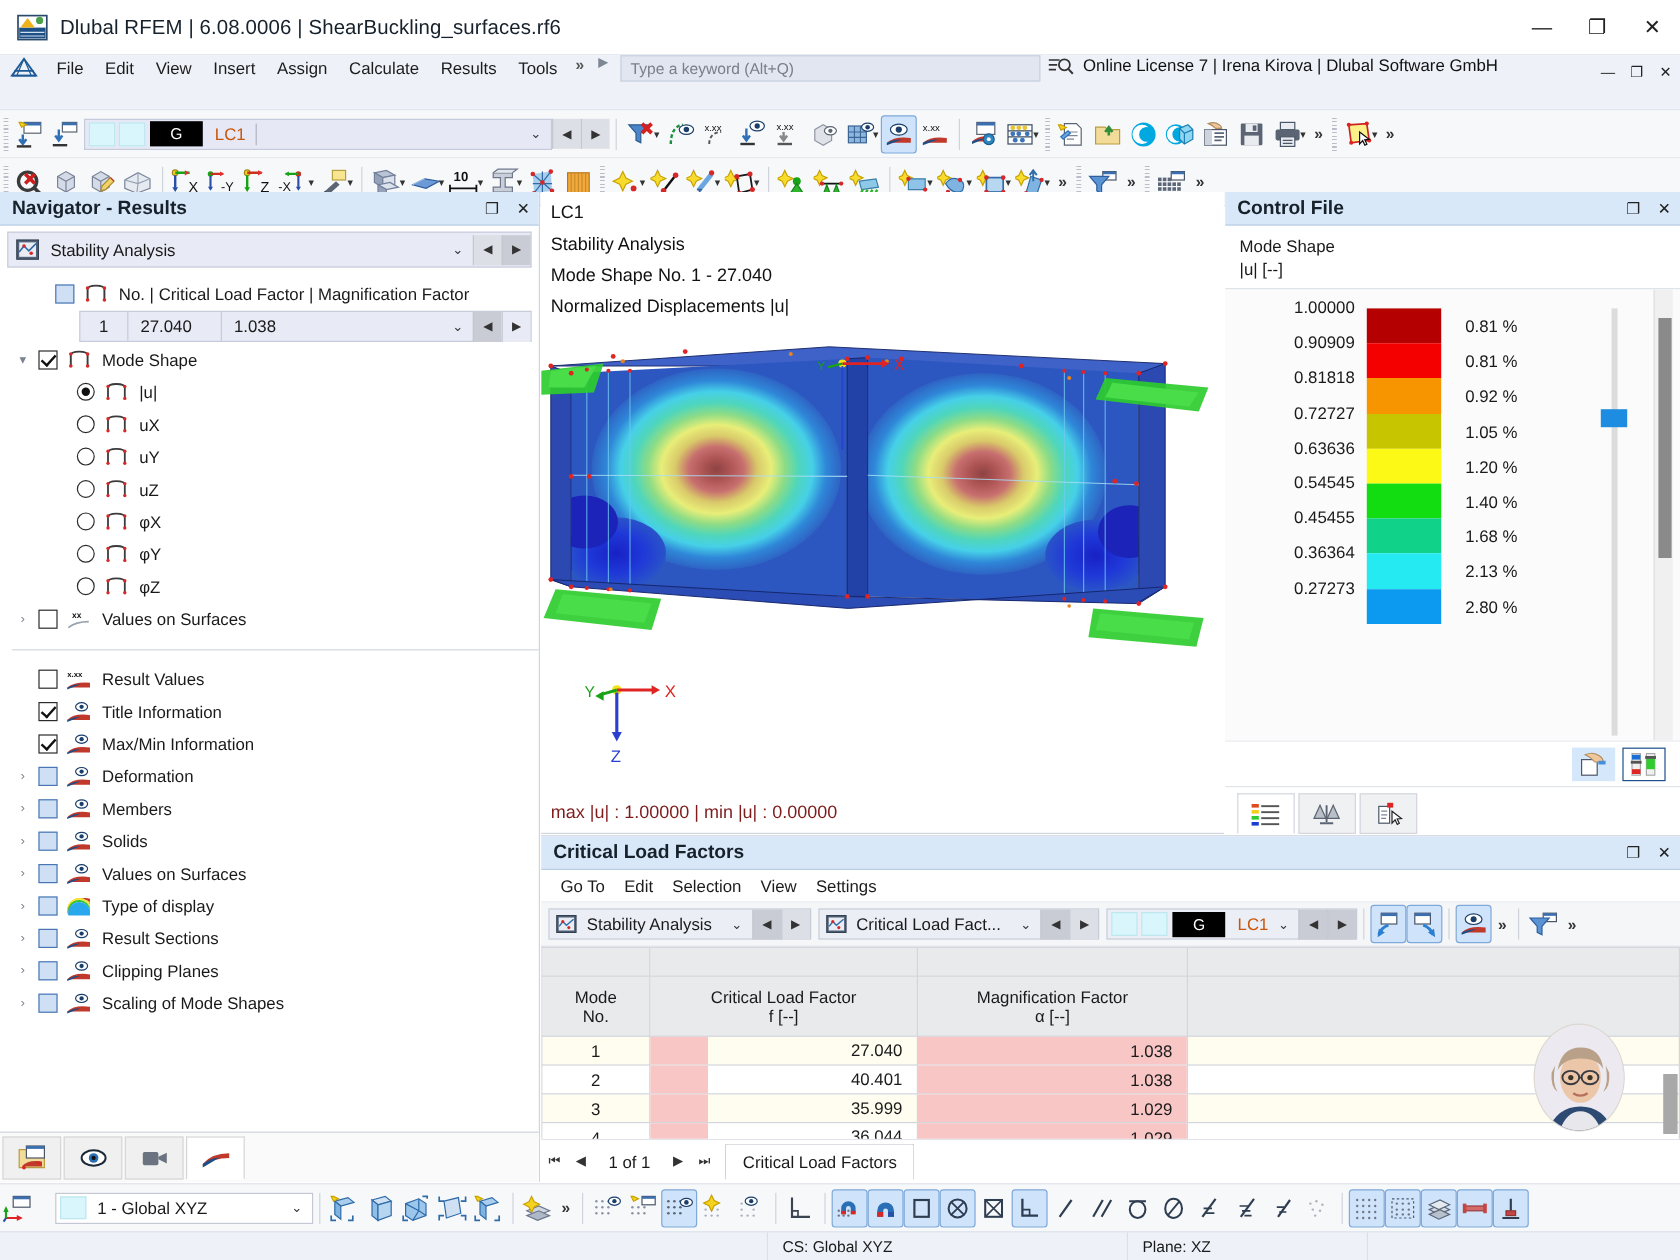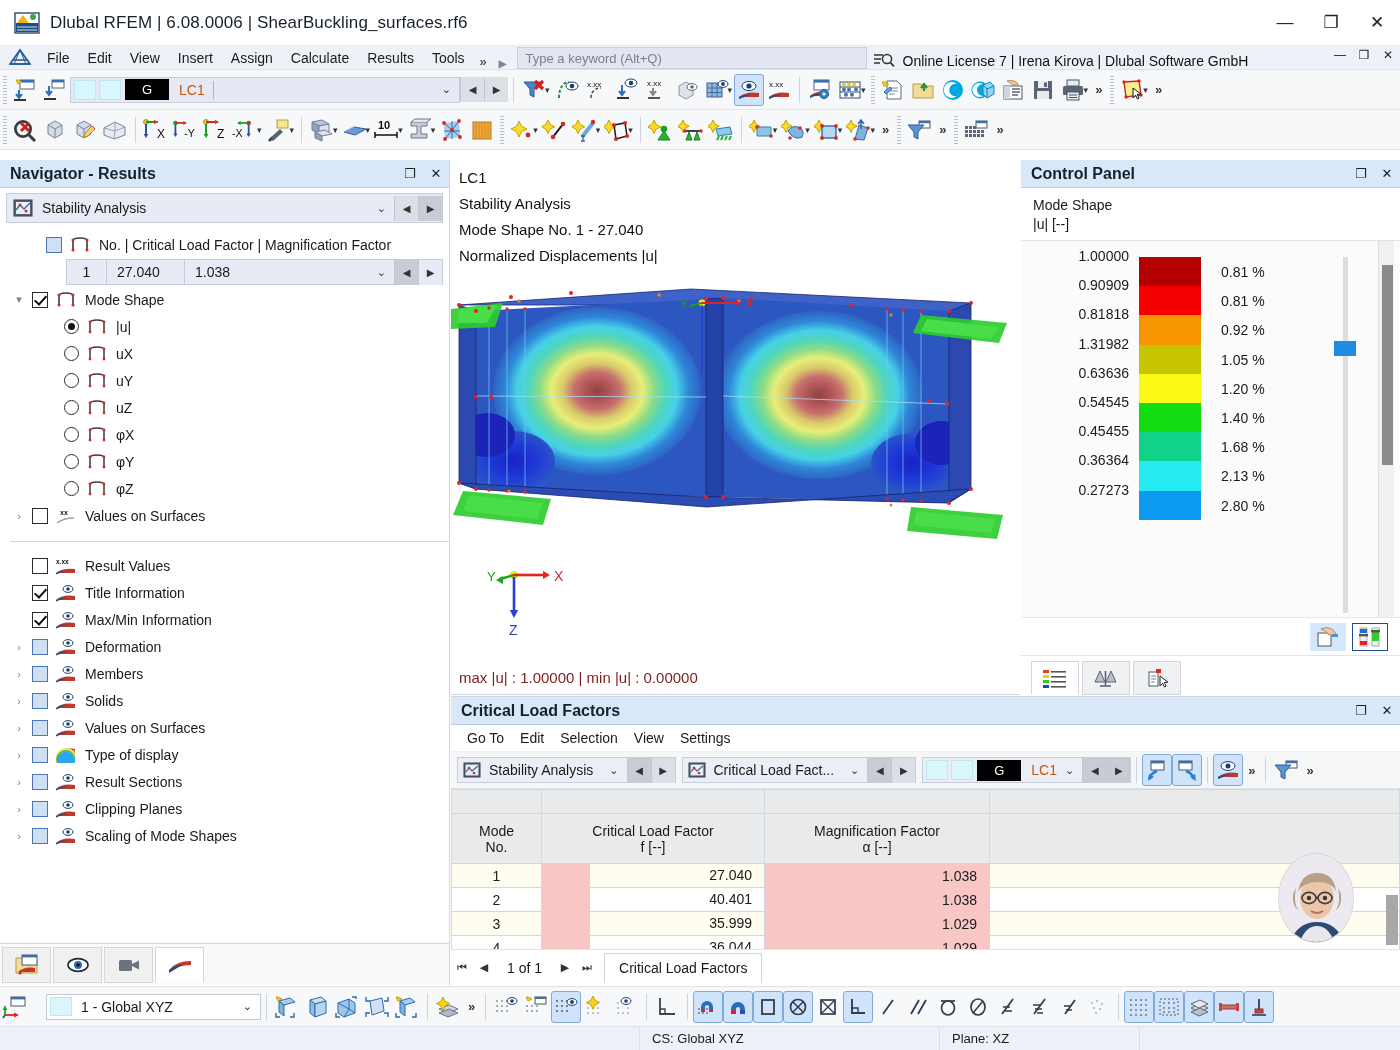--- a/index.html
+++ b/index.html
@@ -25,22 +25,22 @@
   }
   .title-text { font-size: 17px; color: #16212b; letter-spacing: .1px; }
   .wincontrols { margin-left: auto; display: flex; }
   .wincontrols div {
     width: 46px; height: 46px; display: flex; align-items: center; justify-content: center;
     font-size: 17px; color: #222;
   }
 
   
   .menubar {
-    height: 24px; background: #eef2f8;
-    display: flex; align-items: flex-end;
+    height: 46px; background: #eef2f8;
+    display: flex; align-items: flex-start;
     border-bottom: 1px solid #dde3ec;
   }
   .menu-logo { width: 24px; height: 22px; margin-left: 8px; margin-right: 6px; flex: none; position: relative; }
   .menu-item { padding: 3px 9px; font-size: 14px; color: #1c1c1c; cursor: default; }
   .menu-chev { padding: 0 6px; color: #555; font-size: 13px; font-weight: bold; }
   .search-box {
     width: 350px; height: 22px; background: #e1e6f0; border: 1px solid #c8d0df;
     margin-left: 4px; display: flex; align-items: center; padding-left: 8px;
     font-size: 13px; color: #7a7f88;
   }
@@ -1224,21 +1224,21 @@
           <path d="M63 343 l-4.2 -8 h8.4 z" fill="#2a3fd0"></path>
           <text x="58" y="360" font-size="14" fill="#2a3fd0" font-family="Liberation Sans">Z</text>
         </g>
       </svg>
 
       <div class="vp-foot">max |u| : 1.00000 | min |u| : 0.00000</div>
     </div>
 
     <div class="ctrlpanel">
       <div class="panel-header">
-        <div class="panel-title">Control Panel</div>
+        <div class="panel-title">Control File</div>
         <div class="panel-hdr-btns">
           <span>❐</span>
           <span>✕</span>
         </div>
       </div>
       <div class="cp-sub">
         <div>Mode Shape</div>
         <div>|u| [--]</div>
       </div>
 
@@ -1253,21 +1253,21 @@
               <div class="lg-val">0.90909</div>
               <div class="lg-swatch" style="background: rgb(245, 0, 0);"></div>
               <div class="lg-pct">0.81 %</div>
             </div>
             <div class="lg-row">
               <div class="lg-val">0.81818</div>
               <div class="lg-swatch" style="background: rgb(247, 149, 0);"></div>
               <div class="lg-pct">0.92 %</div>
             </div>
             <div class="lg-row">
-              <div class="lg-val">1.31982</div>
+              <div class="lg-val">0.72727</div>
               <div class="lg-swatch" style="background: rgb(199, 196, 0);"></div>
               <div class="lg-pct">1.05 %</div>
             </div>
             <div class="lg-row">
               <div class="lg-val">0.63636</div>
               <div class="lg-swatch" style="background: rgb(251, 249, 21);"></div>
               <div class="lg-pct">1.20 %</div>
             </div>
             <div class="lg-row">
               <div class="lg-val">0.54545</div>

